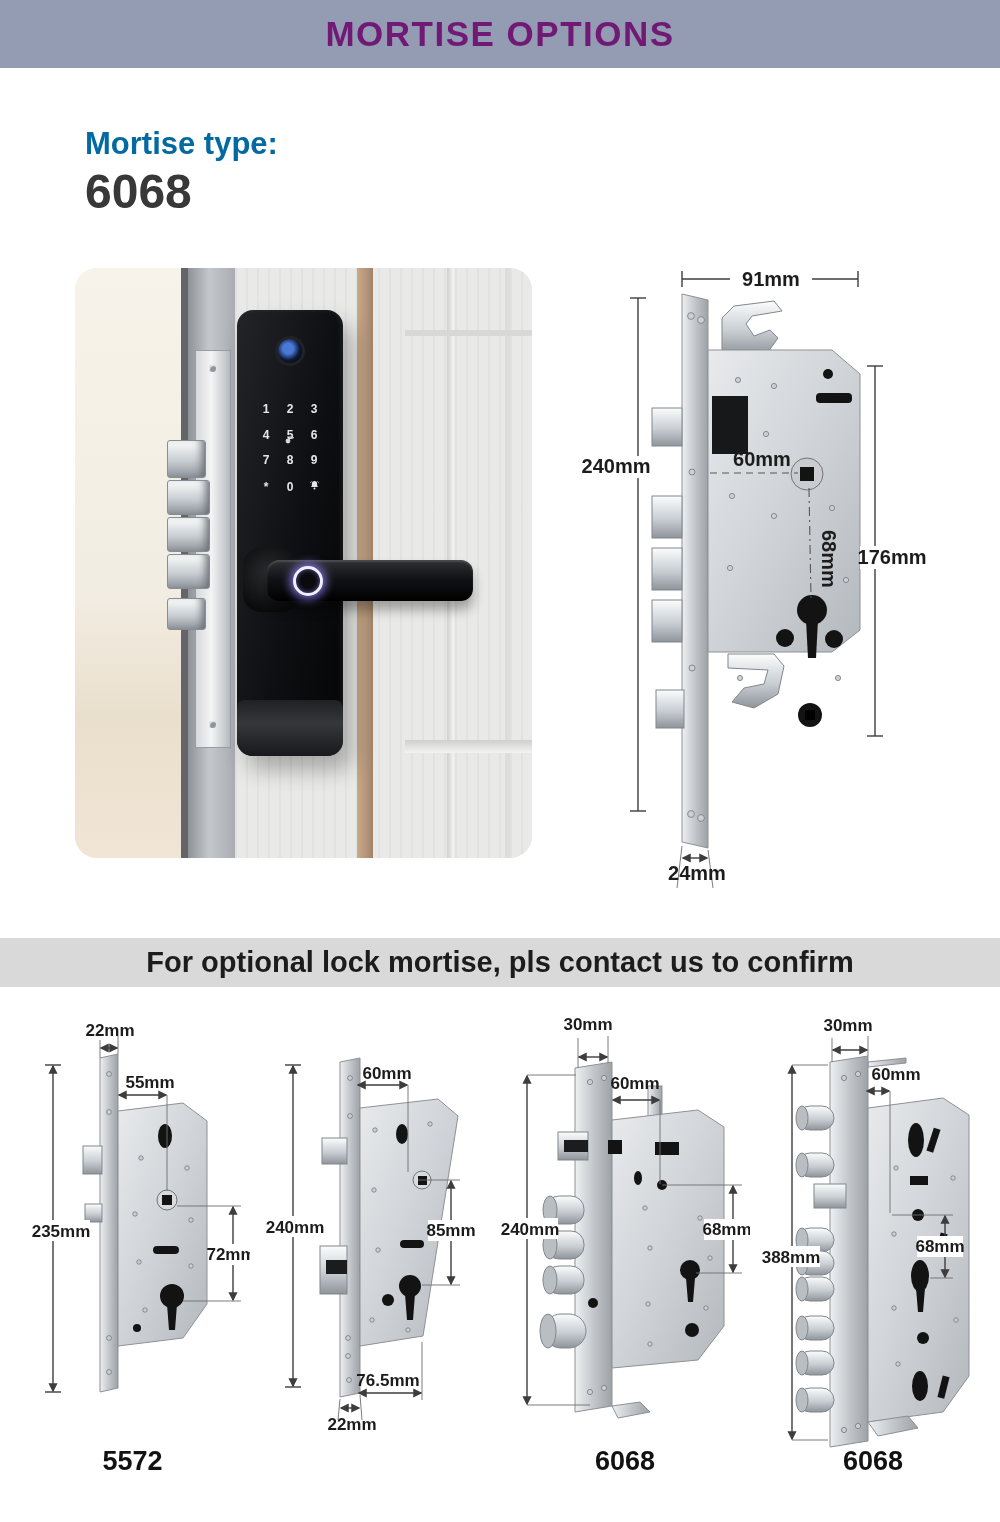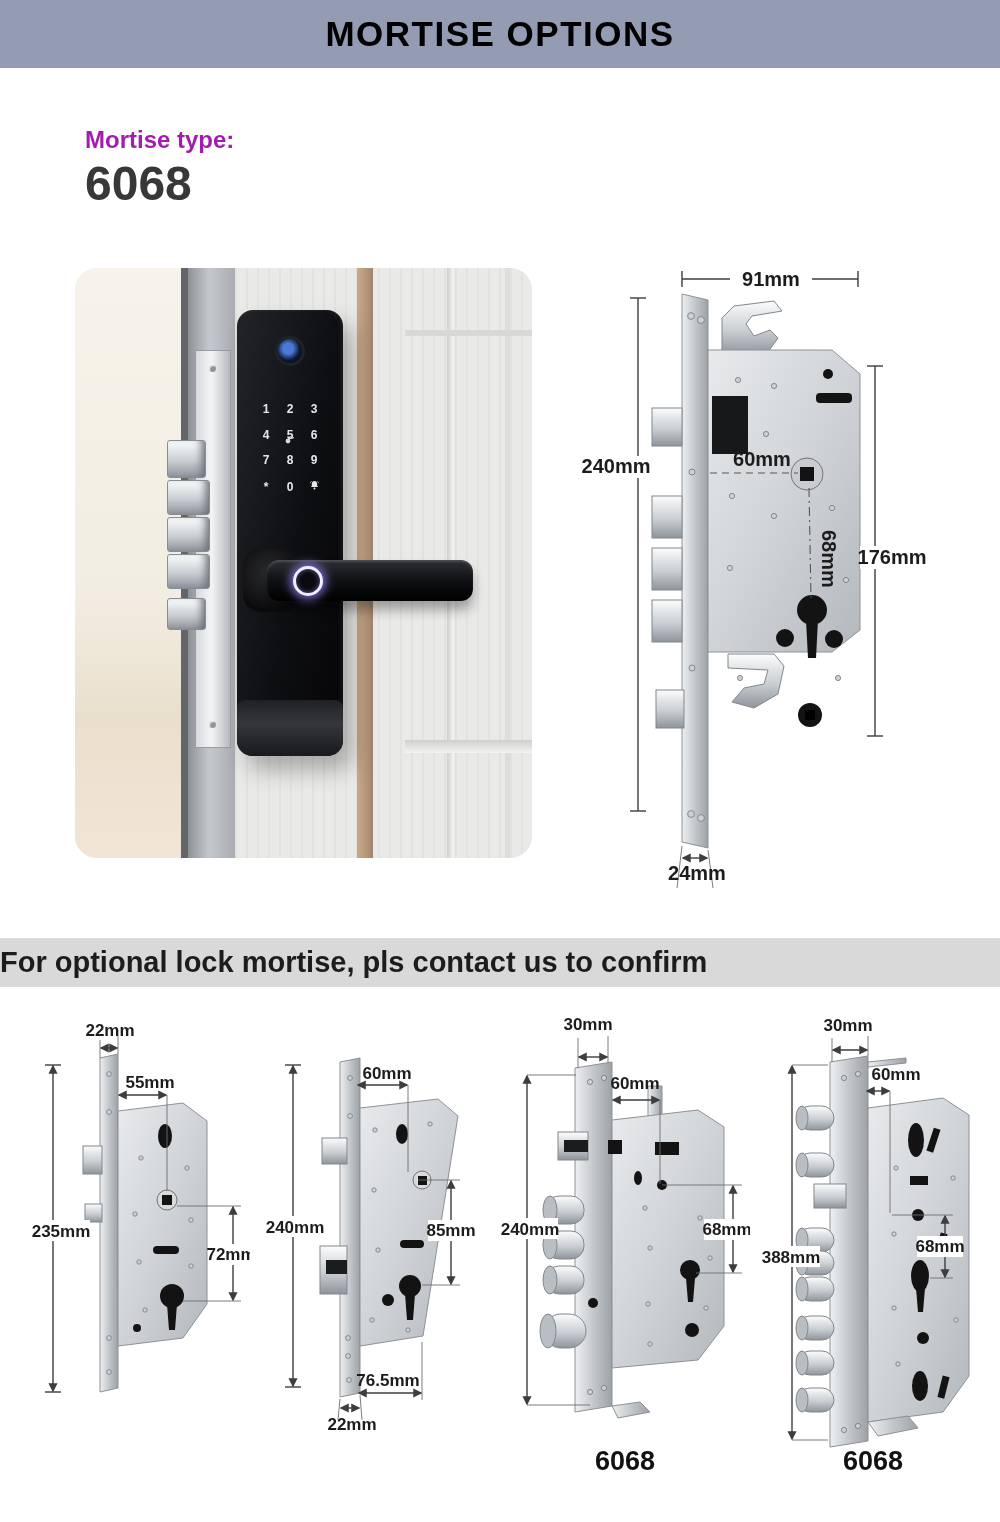--- a/index.html
+++ b/index.html
@@ -2,26 +2,26 @@
 <html><head>
 <meta charset="utf-8">
 <style>
   html,body{margin:0;padding:0;background:#fff;}
   #page{position:relative;width:1000px;height:1522px;background:#fff;overflow:hidden;
         font-family:"Liberation Sans","DejaVu Sans",sans-serif;}
 
   
   .top-banner{position:absolute;left:0;top:0;width:1000px;height:68px;background:#939cb3;
               display:flex;align-items:center;justify-content:center;}
-  .top-banner .title{color:#000000;font-size:35px;font-weight:700;letter-spacing:1.5px;}
+  .top-banner .title{color:#701a75;font-size:35px;font-weight:700;letter-spacing:1.5px;}
   .type-block{position:absolute;left:85px;top:126px;}
-  .type-label{font-size:24px;font-weight:700;color:#a21caf;}
+  .type-label{font-size:31px;font-weight:700;color:#0369a1;}
   .type-value{font-size:48px;font-weight:700;color:#383838;margin-top:2px;}
   .notice-banner{position:absolute;left:0;top:938px;width:1000px;height:49px;background:#d9d9d9;
-                 display:flex;align-items:center;}
+                 display:flex;align-items:center;justify-content:center;}
   .notice-banner .notice-text{font-size:29px;font-weight:600;color:#1c1c1c;}
 
   
   .photo-card{position:absolute;left:75px;top:268px;width:457px;height:590px;border-radius:22px;
               overflow:hidden;background:#e9eae8;}
   .wall{position:absolute;left:0;top:0;width:106px;height:100%;
         background:linear-gradient(180deg,#f7f3ea 0%,#f2ede2 55%,#eadfcd 76%,#f1e5d5 100%);}
   .door-gap{position:absolute;left:106px;top:0;width:7px;height:100%;background:#63656a;}
   .door-edge{position:absolute;left:113px;top:0;width:47px;height:100%;
              background:linear-gradient(90deg,#8e9296,#c4c8cc 45%,#a9adb2);}
@@ -293,20 +293,21 @@
       <line class="dim" x1="104" y1="87" x2="151" y2="87" marker-start="url(#arw)" marker-end="url(#arw)"></line>
       <line class="dimthin" x1="152" y1="87" x2="152" y2="183"></line>
 
       <line class="dimthin" x1="162" y1="198" x2="226" y2="198"></line>
       <line class="dimthin" x1="168" y1="293" x2="226" y2="293"></line>
       <line class="dim" x1="218" y1="199" x2="218" y2="292" marker-start="url(#arw)" marker-end="url(#arw)"></line>
       <rect class="lbg" x="193" y="236" width="42" height="21"></rect>
       <text class="t17" x="216" y="252" text-anchor="middle">72mm</text>
     </g>
   </svg>
+  <div class="model-label" style="left:15px;width:235px">5572</div>
 
   <svg class="diagram" style="left:260px;top:1008px" width="240" height="445" viewBox="0 0 240 445">
     <g>
       <polygon class="metal" points="80,54 100,50 100,385 80,389"></polygon>
       <polygon class="bodyp" points="100,100 178,91 198,108 163,328 100,338"></polygon>
       <rect class="chrome" x="62" y="130" width="25" height="26"></rect>
       <rect class="chrome" x="60" y="238" width="27" height="48"></rect>
       <rect x="66" y="252" width="21" height="14" fill="#1b1c1e"></rect>
       <circle class="screw" cx="90" cy="70" r="2.4"></circle>
       <circle class="screw" cx="90" cy="108" r="2.4"></circle>

